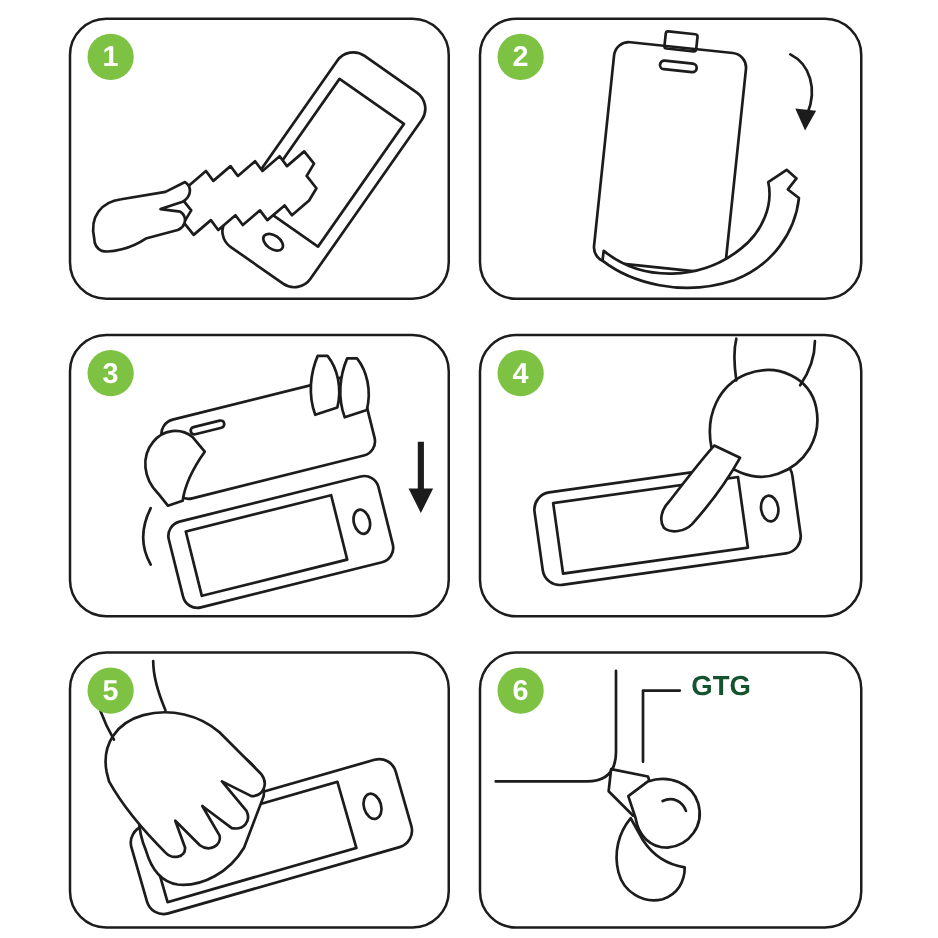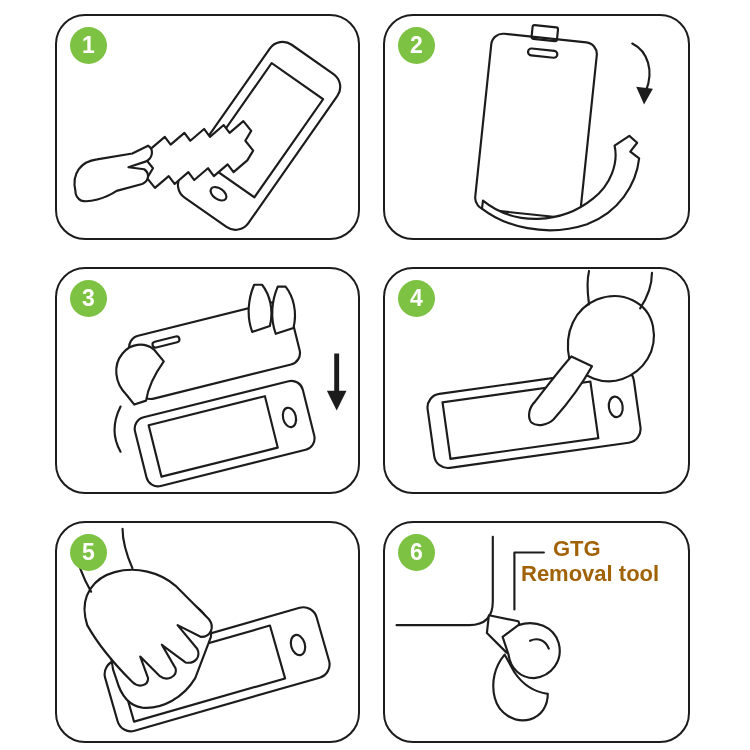--- a/index.html
+++ b/index.html
@@ -34,21 +34,21 @@
     display: flex; align-items: center; justify-content: center;
     z-index: 2;
   }
   .art { position: absolute; inset: 0; width: 100%; height: 100%; z-index: 1; }
   .s  { fill: none; stroke: #1c1c1c; stroke-width: 2.2; stroke-linecap: round; stroke-linejoin: round; }
   .sb { fill: none; stroke: #1c1c1c; stroke-width: 5;   stroke-linecap: butt; }
   .wf { fill: #ffffff; stroke: #1c1c1c; stroke-width: 2.2; stroke-linecap: round; stroke-linejoin: round; }
   .solid { fill: #1c1c1c; stroke: none; }
   .tool-label {
     position: absolute; left: 136px; top: 14px; width: 168px;
-    font-weight: bold; font-size: 22px; line-height: 1.12; color: #a16207;
+    font-weight: bold; font-size: 22px; line-height: 1.12; color: #14532d;
     z-index: 2;
   }
   .tool-label .l1 { padding-left: 32px; }
 </style>
 </head>
 <body>
 
 <div class="canvas">
 
   <section class="panel">
@@ -126,21 +126,20 @@
       <path class="wf" d="M28,96 C24,74 36,56 58,50 C80,44 104,50 120,64 L154,98 C160,106 156,116 146,116 L122,104 L142,128 C146,136 140,144 130,142 L106,124 L120,148 C122,156 112,162 104,156 L84,136 L92,158 C92,166 82,168 76,162 C58,144 40,122 30,104 Z"></path>
       <path class="s" d="M34,70 C26,56 20,42 18,26"></path>
       <path class="s" d="M76,46 C70,32 66,18 66,6"></path>
     </svg>
   </section>
 
   <section class="panel">
     <div class="badge">6</div>
     <div class="tool-label">
       <div class="l1">GTG</div>
-      <div class="l2">Removal tool</div>
     </div>
     <svg class="art" viewBox="0 0 305 222">
       <path class="s" d="M10,104 L84,104 Q108,104 108,80 L108,14"></path>
       <path class="s" d="M160,30 L130,30 L130,88"></path>
       <path class="wf" d="M104,94 L134,100 L140,118 L122,132 L102,112 Z"></path>
       <path class="wf" d="M134,104 C152,98 170,106 175,122 C180,140 168,156 150,158 C136,158 126,148 124,134 L118,116 Z"></path>
       <path class="wf" d="M120,134 C110,146 106,162 110,178 C114,194 130,204 146,200 C158,196 164,186 164,174 C150,172 138,164 130,152 Z"></path>
       <path class="s" d="M146,120 C154,116 162,120 165,128"></path>
     </svg>
   </section>

